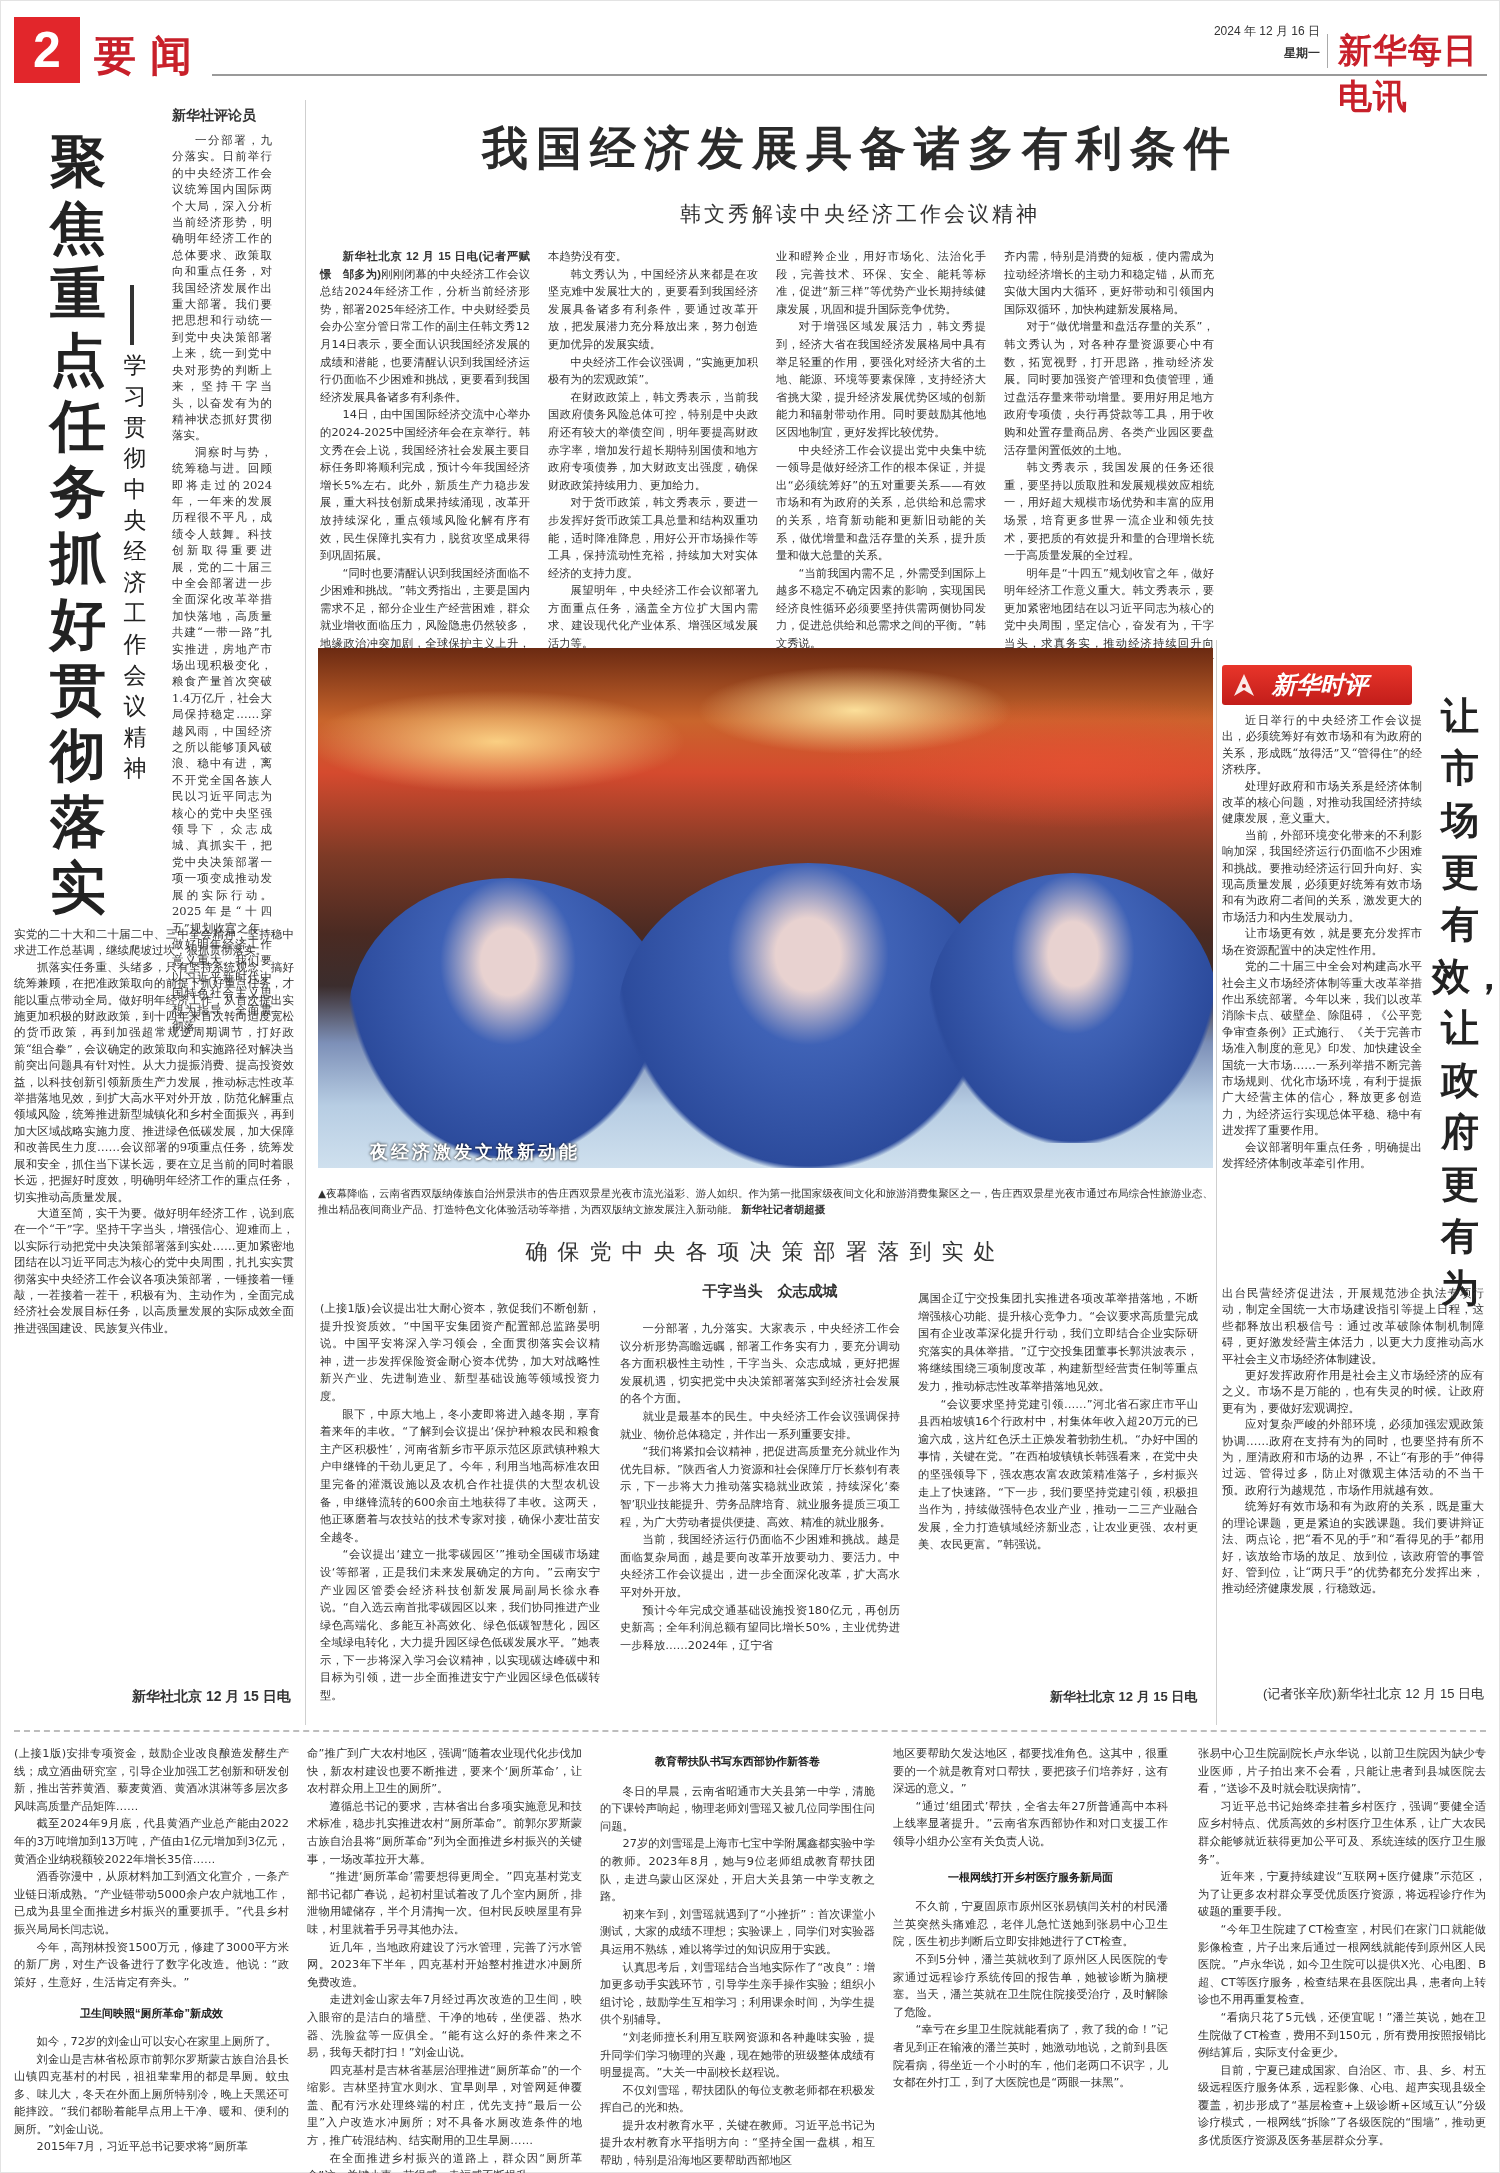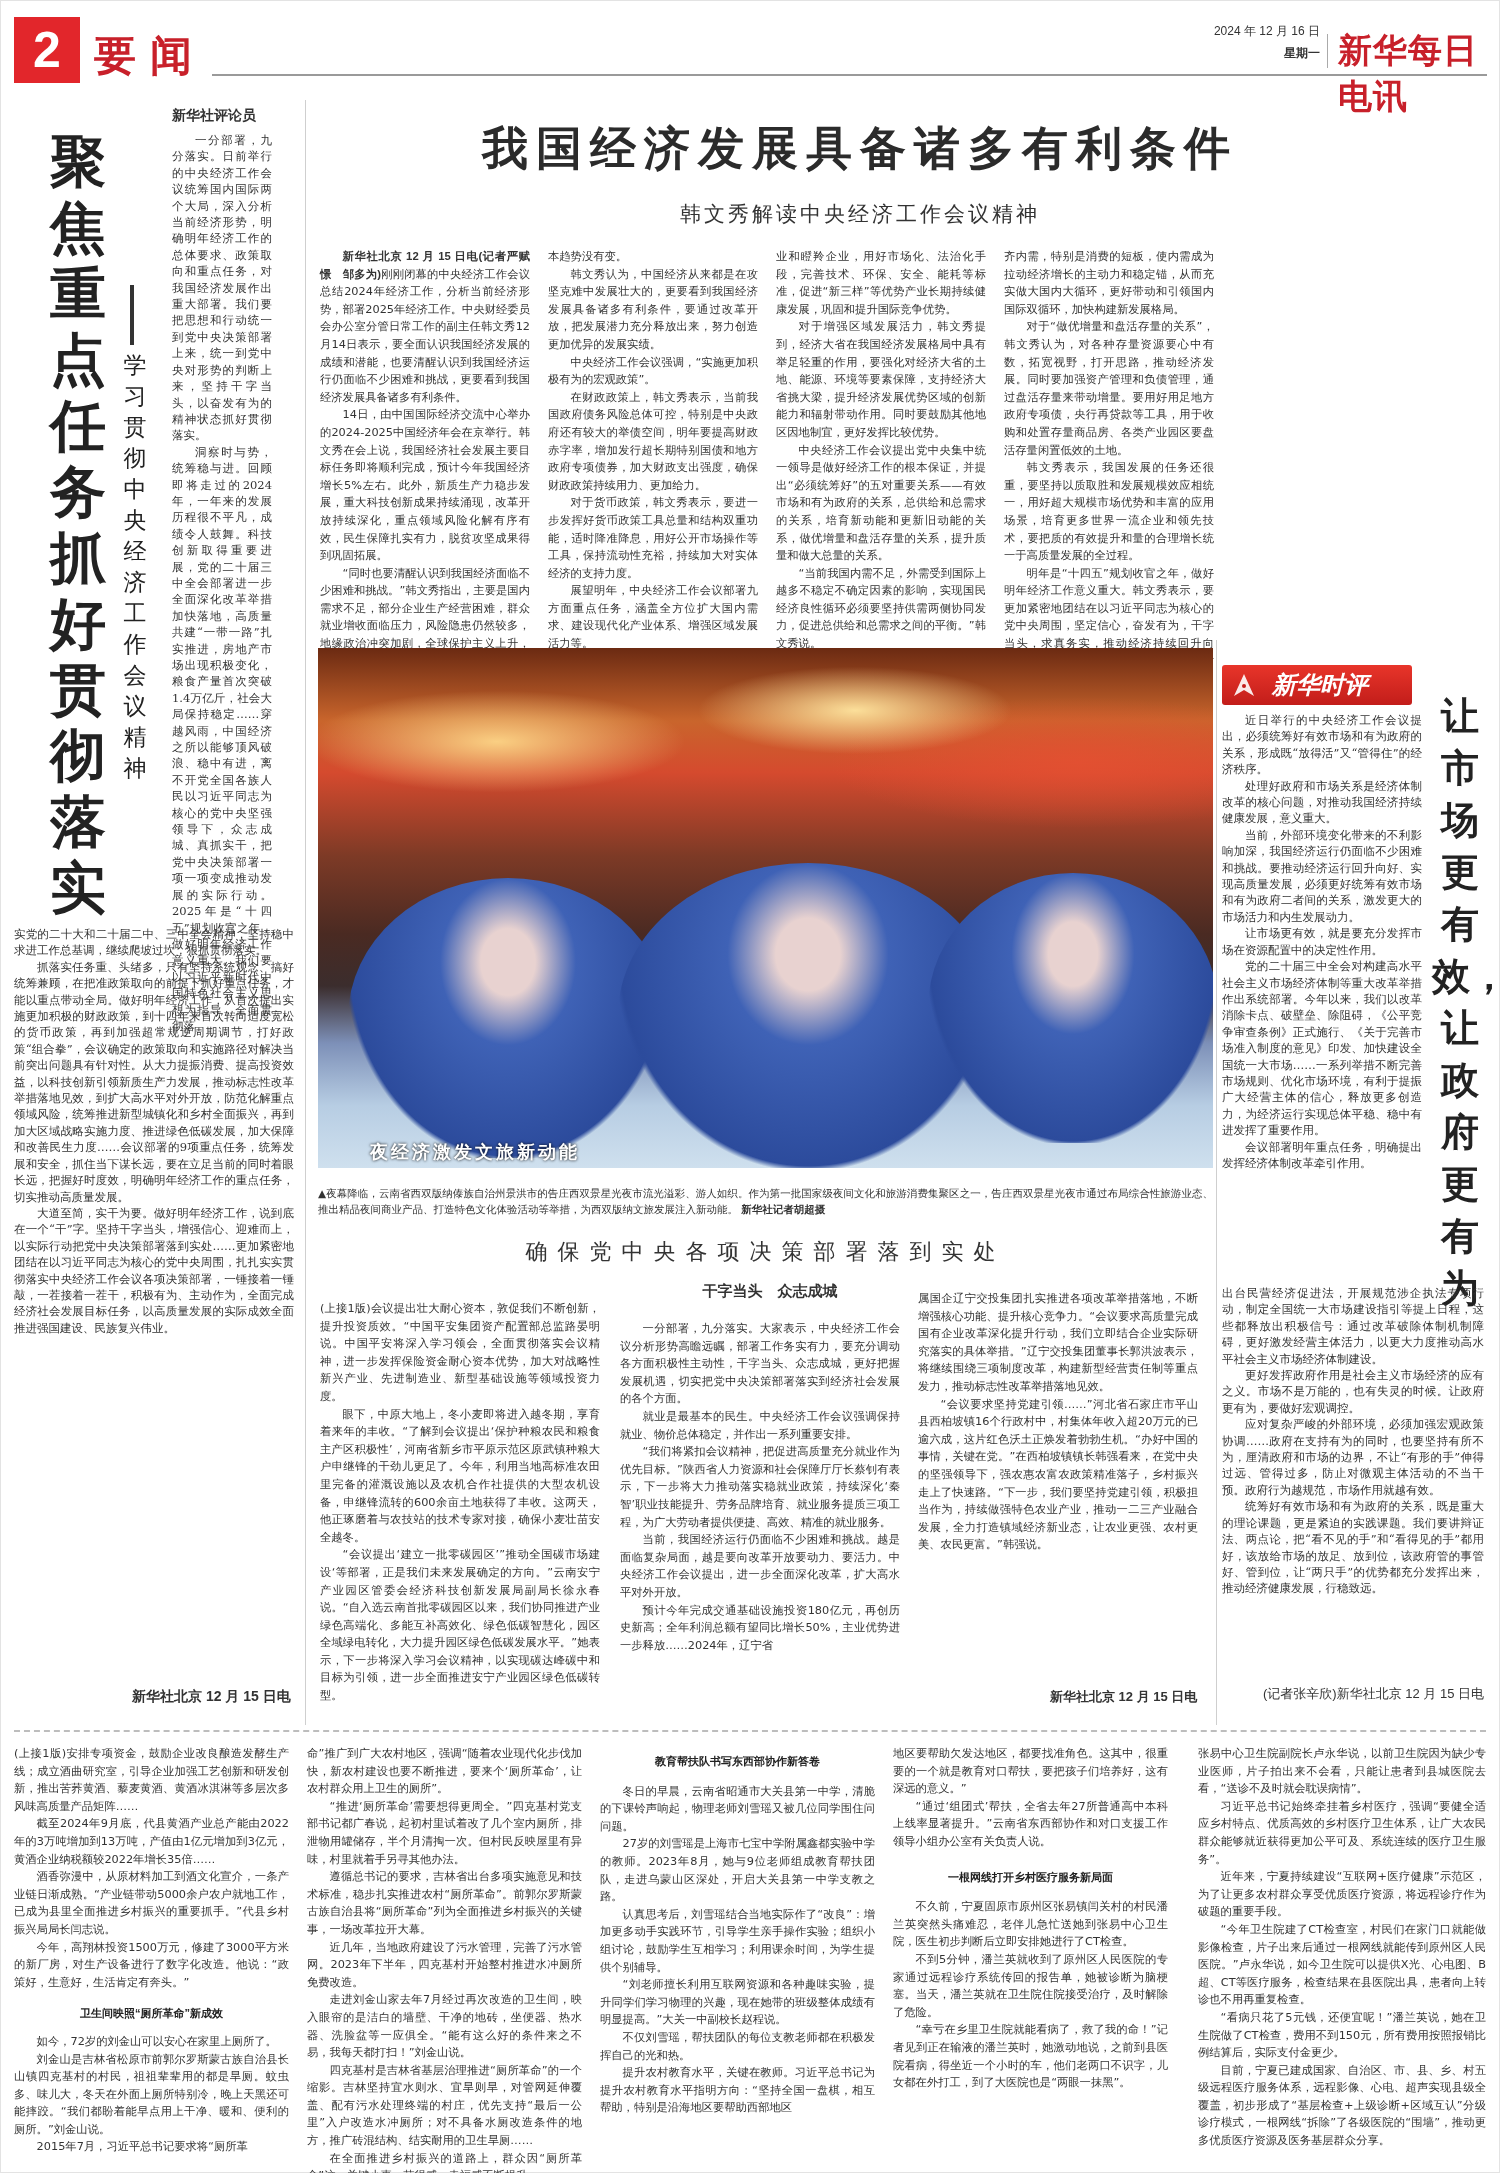--- a/index.html
+++ b/index.html
@@ -183,31 +183,32 @@
   <p>截至2024年9月底，代县黄酒产业总产能由2022年的3万吨增加到13万吨，产值由1亿元增加到3亿元，黄酒企业纳税额较2022年增长35倍……</p>
   <p>酒香弥漫中，从原材料加工到酒文化宣介，一条产业链日渐成熟。“产业链带动5000余户农户就地工作，已成为县里全面推进乡村振兴的重要抓手。”代县乡村振兴局局长闫志说。</p>
   <p>今年，高翔林投资1500万元，修建了3000平方米的新厂房，对生产设备进行了数字化改造。他说：“政策好，生意好，生活肯定有奔头。”</p>
   <div class="bot-head" style="margin:14px 0 10px;">卫生间映照“厕所革命”新成效</div>
   <p>如今，72岁的刘金山可以安心在家里上厕所了。</p>
   <p>刘金山是吉林省松原市前郭尔罗斯蒙古族自治县长山镇四克基村的村民，祖祖辈辈用的都是旱厕。蚊虫多、味儿大，冬天在外面上厕所特别冷，晚上天黑还可能摔跤。“我们都盼着能早点用上干净、暖和、便利的厕所。”刘金山说。</p>
   <p>2015年7月，习近平总书记要求将“厕所革</p>
 </div>
 <div class="abs bot-text" style="left:307px; top:1745px; width:275px;">
   <p style="text-indent:0">命”推广到广大农村地区，强调“随着农业现代化步伐加快，新农村建设也要不断推进，要来个‘厕所革命’，让农村群众用上卫生的厕所”。</p>
+  <p>遵循总书记的要求，吉林省出台多项实施意见和技术标准，稳步扎实推进农村“厕所革命”。前郭尔罗斯蒙古族自治县将“厕所革命”列为全面推进乡村振兴的关键事，一场改革拉开大幕。</p>
   <p>“推进‘厕所革命’需要想得更周全。”四克基村党支部书记都广春说，起初村里试着改了几个室内厕所，排泄物用罐储存，半个月清掏一次。但村民反映屋里有异味，村里就着手另寻其他办法。</p>
-  <p>遵循总书记的要求，吉林省出台多项实施意见和技术标准，稳步扎实推进农村“厕所革命”。前郭尔罗斯蒙古族自治县将“厕所革命”列为全面推进乡村振兴的关键事，一场改革拉开大幕。</p>
   <p>近几年，当地政府建设了污水管理，完善了污水管网。2023年下半年，四克基村开始整村推进水冲厕所免费改造。</p>
   <p>走进刘金山家去年7月经过再次改造的卫生间，映入眼帘的是洁白的墙壁、干净的地砖，坐便器、热水器、洗脸盆等一应俱全。“能有这么好的条件来之不易，我每天都打扫！”刘金山说。</p>
   <p>四克基村是吉林省基层治理推进“厕所革命”的一个缩影。吉林坚持宜水则水、宜旱则旱，对管网延伸覆盖、配有污水处理终端的村庄，优先支持“最后一公里”入户改造水冲厕所；对不具备水厕改造条件的地方，推广砖混结构、结实耐用的卫生旱厕……</p>
   <p>在全面推进乡村振兴的道路上，群众因“厕所革命”这一关键小事，获得感、幸福感不断提升。</p>
 </div>
 <div class="abs bot-text" style="left:600px; top:1745px; width:275px;">
   <div class="bot-head" style="margin:8px 0 12px;">教育帮扶队书写东西部协作新答卷</div>
   <p>冬日的早晨，云南省昭通市大关县第一中学，清脆的下课铃声响起，物理老师刘雪瑶又被几位同学围住问问题。</p>
   <p>27岁的刘雪瑶是上海市七宝中学附属鑫都实验中学的教师。2023年8月，她与9位老师组成教育帮扶团队，走进乌蒙山区深处，开启大关县第一中学支教之路。</p>
+  <p>初来乍到，刘雪瑶就遇到了“小挫折”：首次课堂小测试，大家的成绩不理想；实验课上，同学们对实验器具运用不熟练，难以将学过的知识应用于实践。</p>
   <p>认真思考后，刘雪瑶结合当地实际作了“改良”：增加更多动手实践环节，引导学生亲手操作实验；组织小组讨论，鼓励学生互相学习；利用课余时间，为学生提供个别辅导。</p>
   <p>“刘老师擅长利用互联网资源和各种趣味实验，提升同学们学习物理的兴趣，现在她带的班级整体成绩有明显提高。”大关一中副校长赵程说。</p>
   <p>不仅刘雪瑶，帮扶团队的每位支教老师都在积极发挥自己的光和热。</p>
   <p>提升农村教育水平，关键在教师。习近平总书记为提升农村教育水平指明方向：“坚持全国一盘棋，相互帮助，特别是沿海地区要帮助西部地区</p>
 </div>
 <div class="abs bot-text" style="left:893px; top:1745px; width:275px;">
   <p style="text-indent:0">地区要帮助欠发达地区，都要找准角色。这其中，很重要的一个就是教育对口帮扶，要把孩子们培养好，这有深远的意义。”</p>
   <p>“通过‘组团式’帮扶，全省去年27所普通高中本科上线率显著提升。”云南省东西部协作和对口支援工作领导小组办公室有关负责人说。</p>
   <div class="bot-head" style="margin:18px 0 12px;">一根网线打开乡村医疗服务新局面</div>
   <p>不久前，宁夏固原市原州区张易镇闫关村的村民潘兰英突然头痛难忍，老伴儿急忙送她到张易中心卫生院，医生初步判断后立即安排她进行了CT检查。</p>

